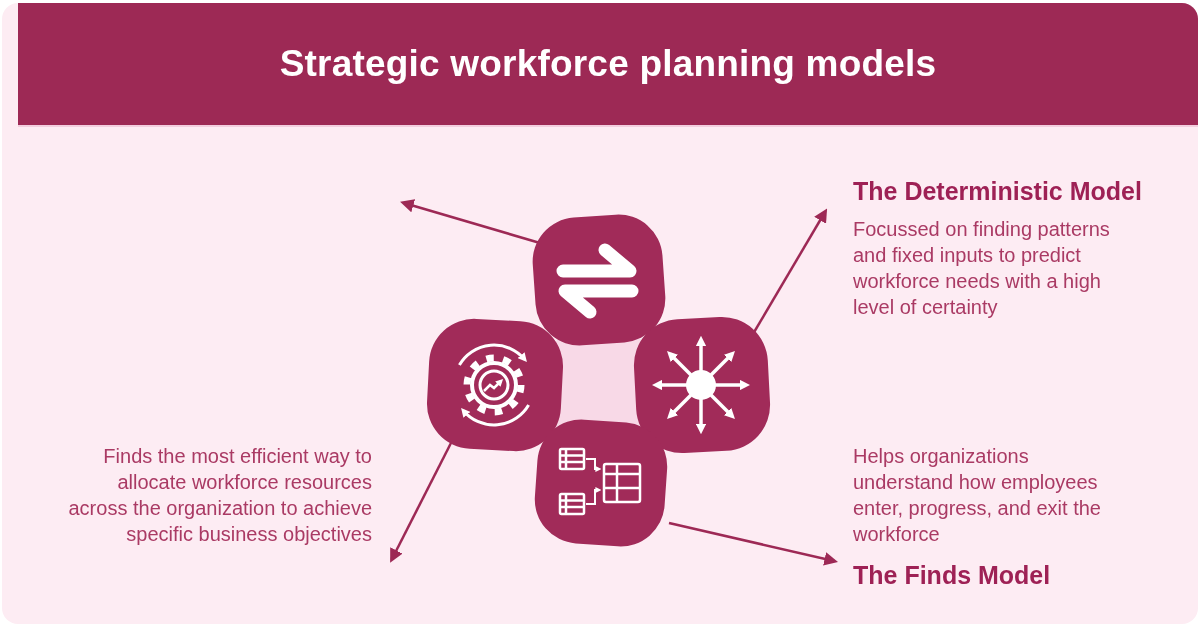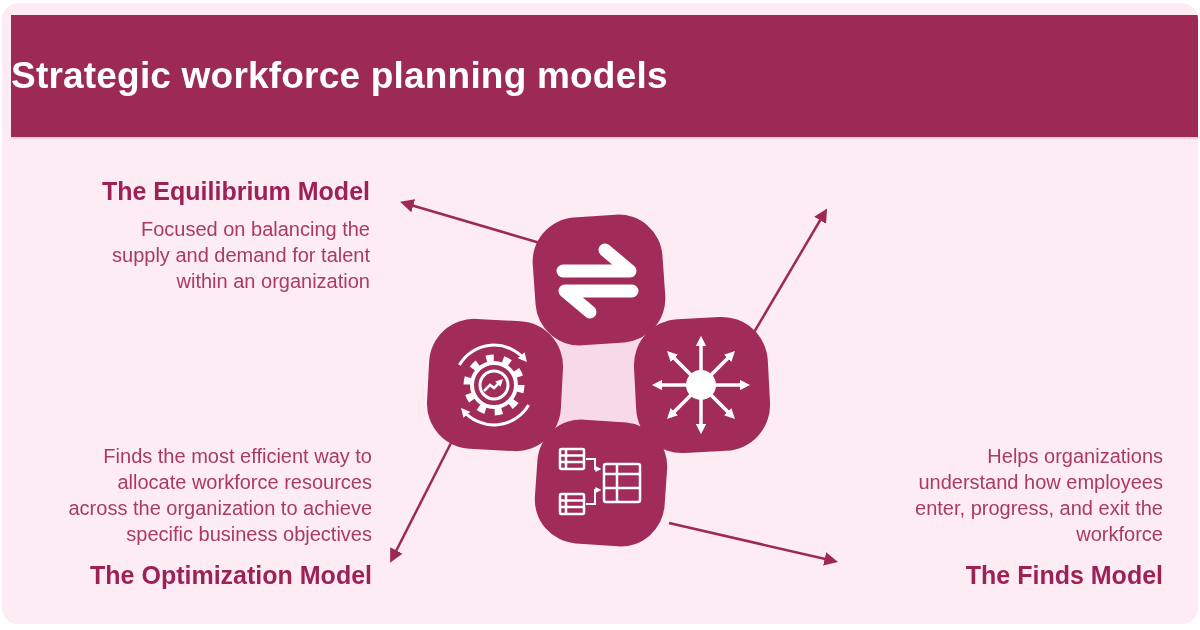--- a/index.html
+++ b/index.html
@@ -6,68 +6,68 @@
   body{
     width:1200px;height:630px;position:relative;overflow:hidden;
     background:#ffffff;
     font-family:"Liberation Sans", sans-serif;
   }
   .card{
     position:absolute;left:2px;top:3px;right:2px;bottom:6px;
     background:#fdecf3;border-radius:16px;overflow:hidden;
   }
   .header{
-    position:absolute;left:9px;top:0;right:0;height:122px;
+    position:absolute;left:16px;top:0;right:0;height:122px;
     background:#9d2955;border-bottom:2px solid #f3cede;
-    display:flex;align-items:center;margin-top:12px;
+    display:flex;align-items:center;justify-content:center;
   }
   .header h1{
     margin:0;color:#ffffff;font-size:37px;font-weight:bold;letter-spacing:.2px;
   }
   .model-title{
     margin:0;color:#9e2155;font-size:25px;font-weight:bold;line-height:1.15;
   }
   .model-desc{
     margin:10px 0 0 0;color:#aa3a64;font-size:20px;line-height:26px;
     white-space:pre-line;
   }
   .block{position:absolute;}
   .align-right{text-align:right;}
   .align-left{text-align:left;}
   #blk-equilibrium{left:38px;top:174px;width:330px;}
   #blk-deterministic{left:851px;top:174px;width:330px;}
   #blk-optimization{left:24px;top:424px;width:346px;}
-  #blk-flow{left:851px;top:424px;width:310px;text-align:right;}
+  #blk-flow{left:851px;top:424px;width:310px;}
   #blk-optimization .model-title,#blk-flow .model-title{margin-top:14px;}
   #blk-optimization .model-desc,#blk-flow .model-desc{margin-top:16px;}
   svg.overlay{position:absolute;left:0;top:0;width:1200px;height:630px;pointer-events:none;}
 </style>
 </head>
 <body>
 
 <div class="card">
 
   <div class="header">
     <h1>Strategic workforce planning models</h1>
   </div>
 
-  <div class="block align-right" id="blk-equilibrium">
-    <h2 class="model-title">The Equilibrium Model</h2>
-    <p class="model-desc">Focused on balancing the
-supply and demand for talent
-within an organization</p>
+
+  <div class="block align-left" id="blk-deterministic">
+    <h2 class="model-title">The Deterministic Model</h2>
+    <p class="model-desc">Focussed on finding patterns
+and fixed inputs to predict
+workforce needs with a high
+level of certainty</p>
   </div>
-
 
   <div class="block align-right" id="blk-optimization">
     <p class="model-desc">Finds the most efficient way to
 allocate workforce resources
 across the organization to achieve
 specific business objectives</p>
-    <h2 class="model-title">The Optimization Model</h2>
   </div>
 
   <div class="block align-left" id="blk-flow">
     <p class="model-desc">Helps organizations
 understand how employees
 enter, progress, and exit the
 workforce</p>
     <h2 class="model-title">The Finds Model</h2>
   </div>
 

